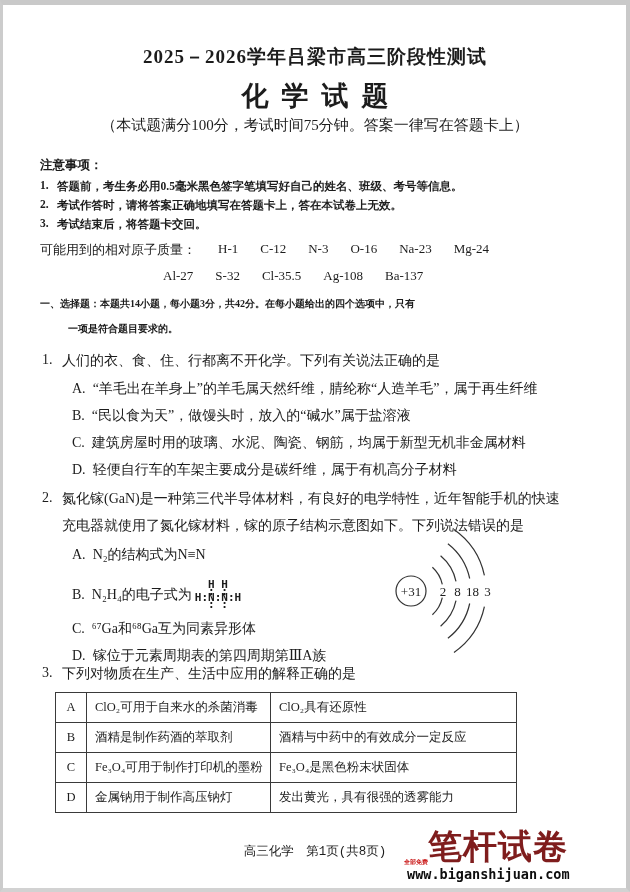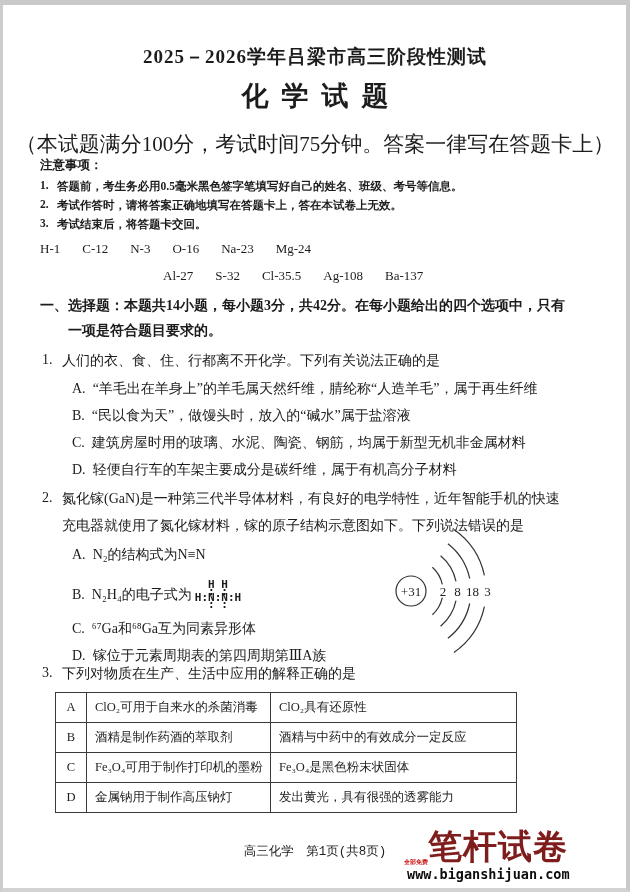--- a/index.html
+++ b/index.html
@@ -10,28 +10,28 @@
   }
   .frame{
     position:absolute;inset:0;pointer-events:none;
     border-top:5px solid #c9c9c9;border-left:3px solid #cccccc;
     border-right:4px solid #c9c9c9;border-bottom:4px solid #d2d2d2;
   }
   .line{position:absolute;white-space:nowrap;}
   .center{left:0;right:0;text-align:center;}
   .title1{top:44px;font-size:19px;font-weight:700;letter-spacing:1px;}
   .title2{top:78px;font-size:27px;font-weight:900;letter-spacing:13px;text-indent:13px;}
-  .subtitle{top:130px;font-size:21px;font-weight:500;}
+  .subtitle{top:116px;font-size:15px;font-weight:500;}
   .notice-head{left:40px;top:157px;font-size:12.5px;font-weight:700;}
   .notice-item{font-size:11.5px;font-weight:600;}
   .notice-num{position:absolute;left:40px;}
   .notice-text{position:absolute;left:57px;}
   .masses{left:40px;top:241px;font-size:13px;display:flex;gap:22px;}
   .masses2{left:163px;top:268px;font-size:13px;display:flex;gap:22px;}
-  .sec{font-size:14px;font-weight:700;}
+  .sec{font-size:10px;font-weight:700;}
   .qnum{font-size:14px;}
   .qtext{font-size:14px;}
   .opt{font-size:14px;}
   .opt-label{margin-right:7px;}
   .ef{
     display:inline-block;vertical-align:middle;margin-left:3px;transform:translateY(-2px);
     font-family:"DejaVu Sans Mono","Liberation Mono",monospace;
     font-size:11px;font-weight:700;line-height:7px;text-align:left;
   }
   .ef div{white-space:pre;height:7px;}
@@ -74,20 +74,21 @@
 <div class="notice-item">
   <span class="line notice-num" style="top:198px">2.</span>
   <span class="line notice-text" style="top:198px">考试作答时，请将答案正确地填写在答题卡上，答在本试卷上无效。</span>
 </div>
 <div class="notice-item">
   <span class="line notice-num" style="top:217px">3.</span>
   <span class="line notice-text" style="top:217px">考试结束后，将答题卡交回。</span>
 </div>
 
 <div class="line masses">
+  <span>可能用到的相对原子质量：</span>
   <span>H-1</span>
   <span>C-12</span>
   <span>N-3</span>
   <span>O-16</span>
   <span>Na-23</span>
   <span>Mg-24</span>
 </div>
 <div class="line masses2">
   <span>Al-27</span>
   <span>S-32</span>

